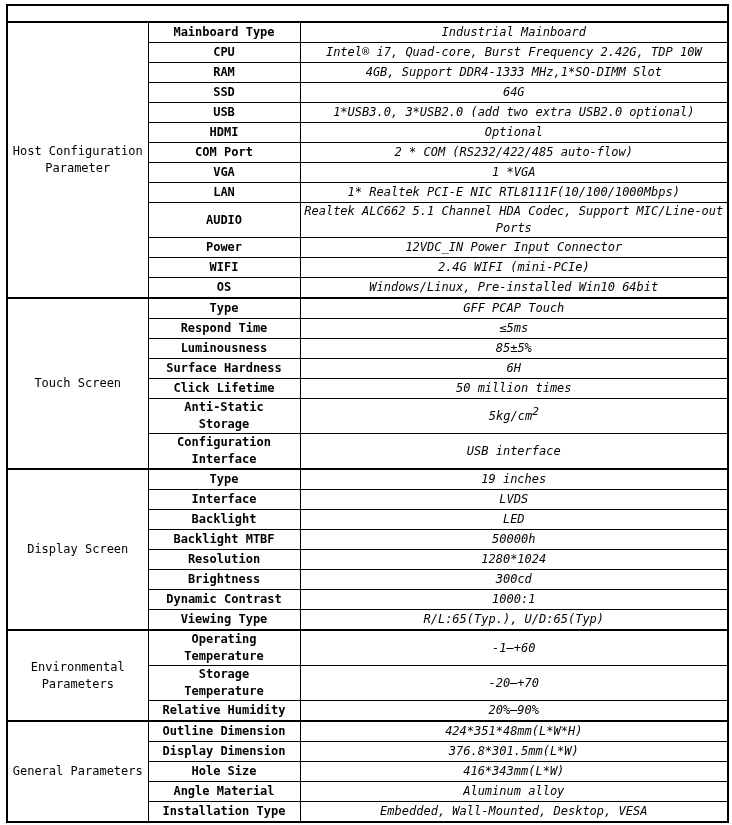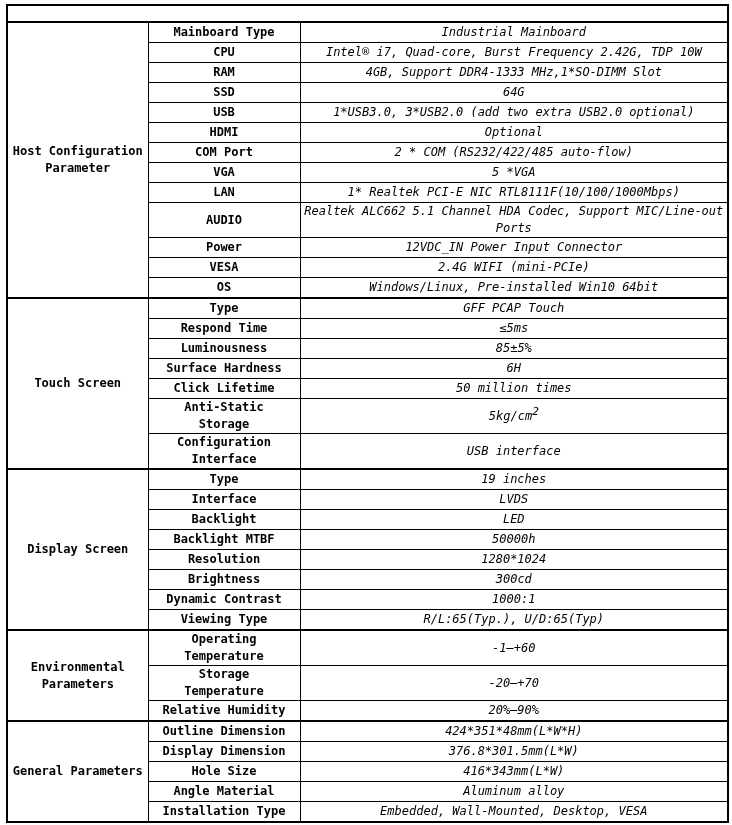--- a/index.html
+++ b/index.html
@@ -28,21 +28,21 @@
   td {
     border: 1px solid #000000;
     text-align: center;
     vertical-align: middle;
     font-size: 12px;
     line-height: 17px;
     height: 19px;
     padding: 0;
   }
   td.cat {
-    font-weight: bold;
+    font-weight: normal;
     padding: 4px 4px;
   }
   td.param {
     font-weight: bold;
     padding: 0 10px;
   }
   td.value {
     padding: 0 1px;
     font-style: italic;
   }
@@ -92,36 +92,36 @@
         <tr>
           <td class="param">HDMI</td>
           <td class="value"><span>Optional</span></td>
         </tr>
         <tr>
           <td class="param">COM Port</td>
           <td class="value"><span>2 * COM (RS232/422/485 auto-flow)</span></td>
         </tr>
         <tr>
           <td class="param">VGA</td>
-          <td class="value"><span>5 *VGA</span></td>
+          <td class="value"><span>1 *VGA</span></td>
         </tr>
         <tr>
           <td class="param">LAN</td>
           <td class="value"><span>1* Realtek PCI-E NIC RTL8111F(10/100/1000Mbps)</span></td>
         </tr>
         <tr>
           <td class="param">AUDIO</td>
           <td class="value"><span>Realtek ALC662 5.1 Channel HDA Codec, Support MIC/Line-out Ports</span></td>
         </tr>
         <tr>
           <td class="param">Power</td>
           <td class="value"><span>12VDC_IN Power Input Connector</span></td>
         </tr>
         <tr>
-          <td class="param">VESA</td>
+          <td class="param">WIFI</td>
           <td class="value"><span>2.4G WIFI (mini-PCIe)</span></td>
         </tr>
         <tr>
           <td class="param">OS</td>
           <td class="value"><span>Windows/Linux, Pre-installed Win10 64bit</span></td>
         </tr>
         <tr class="section-start">
           <td class="cat" rowspan="7">Touch Screen</td>
           <td class="param">Type</td>
           <td class="value"><span>GFF PCAP Touch</span></td>

